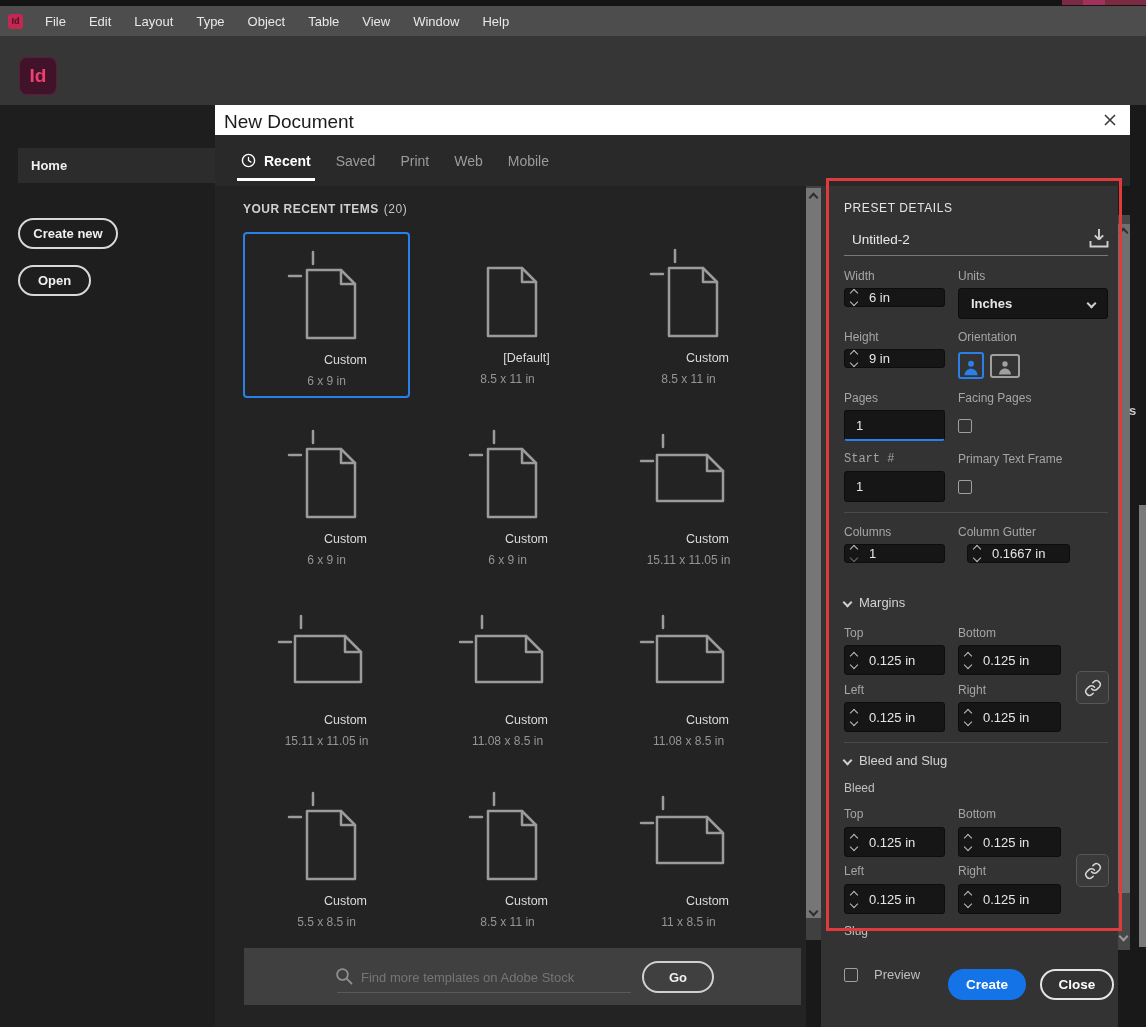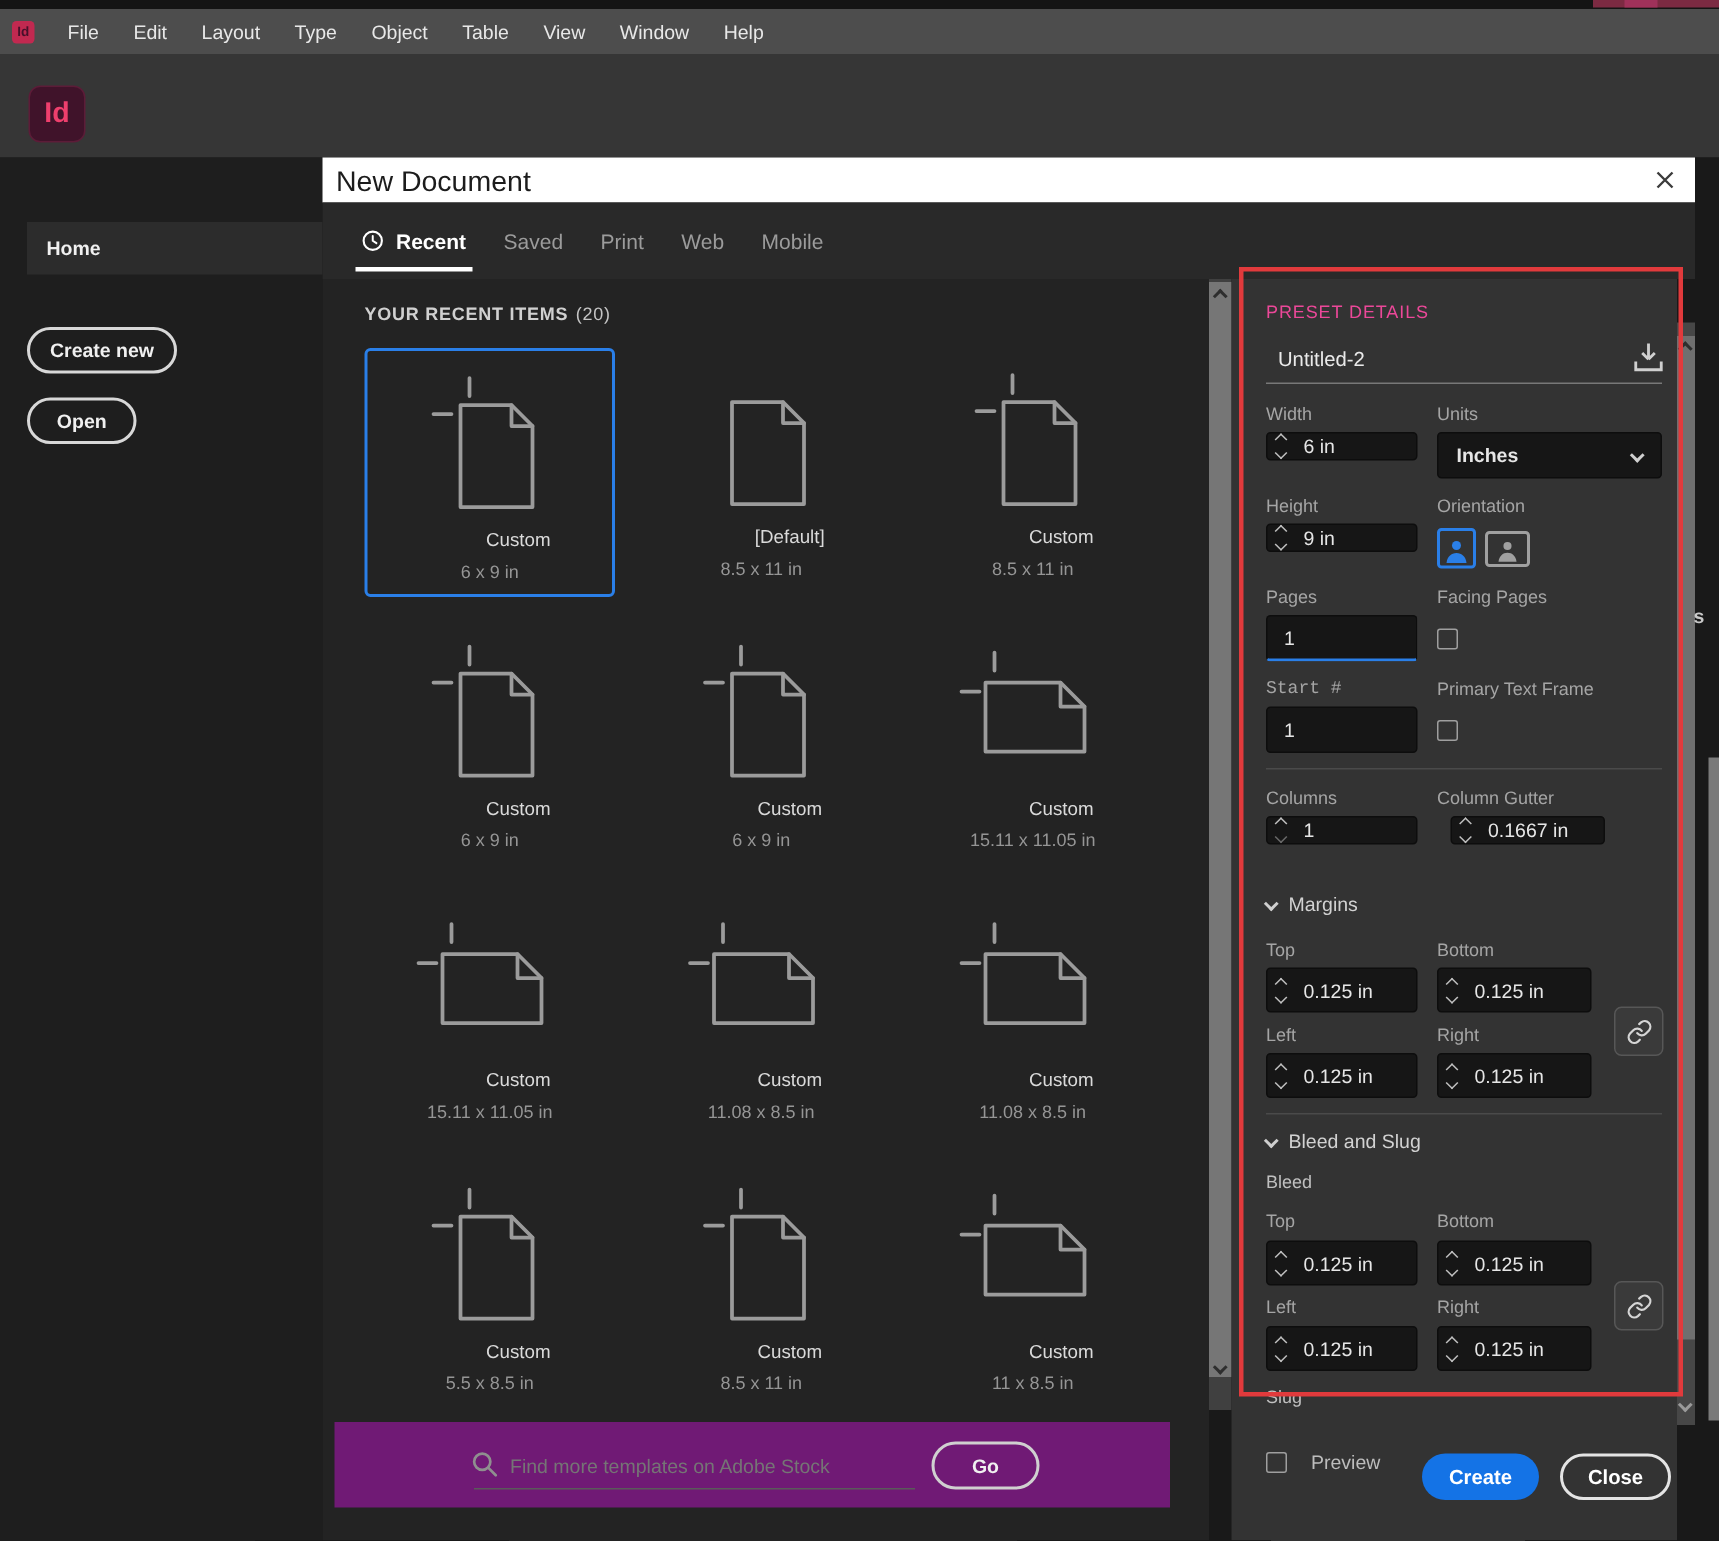--- a/index.html
+++ b/index.html
@@ -50,21 +50,21 @@
   .recent-header .count { font-weight:normal; margin-left:5px; color:#c4c4c4; }
 
   .grid { position:absolute; left:28px; top:46px; display:grid; grid-template-columns:repeat(3,167px); grid-auto-rows:166px; column-gap:14px; row-gap:15px; }
   .cell { position:relative; border-radius:4px; }
   .cell.selected { border:2px solid #2a7fe8; }
   .icon-wrap { height:108px; display:flex; align-items:center; justify-content:center; margin-top:10px; }
   .cell-name { text-align:center; color:#dadada; font-size:12.5px; margin-top:1px;padding-left:38px; }
   .cell-size { text-align:center; color:#959595; font-size:12px; margin-top:7px; }
 
   
-  .stock-bar { position:absolute; left:8px; top:762px; width:557px; height:57px; background:#701a75; }
+  .stock-bar { position:absolute; left:29px; top:762px; width:557px; height:57px; background:#404040; }
   .stock-icon { position:absolute; left:91px; top:19px; }
   .stock-input { position:absolute; left:117px; top:22px; width:230px; background:transparent; border:none; outline:none;
     color:#c9c9c9; font-size:13px; font-family:"Liberation Sans",sans-serif; }
   .stock-input::placeholder { color:#757575; }
   .stock-underline { position:absolute; left:93px; top:44px; width:294px; height:1px; background:#5a5a5a; }
   .btn-go { left:398px; top:13px; width:72px; height:32px; position:absolute; border:2px solid #d0d0d0; border-radius:17px;
     color:#f0f0f0; font-size:13px; font-weight:bold; background:transparent; display:flex; align-items:center; justify-content:center; }
 
   
   .scrollbar-left { position:absolute; left:806px; top:186px; width:15px; height:754px; background:#404040; }
@@ -72,21 +72,21 @@
   .scrollbar-right { position:absolute; left:1118px; top:215px; width:12px; height:735px; background:#474747; }
   .scrollbar-right .thumb { position:absolute; left:0; top:9px; width:12px; height:669px; background:#6f6f6f; }
   .sb-chev { position:absolute; width:7px; height:7px; border-right:2px solid #2e2e2e; border-bottom:2px solid #2e2e2e; }
   .sb-chev.up { transform:rotate(-135deg); }
   .sb-chev.down { transform:rotate(45deg); }
   .sb-chev.light { border-color:#9a9a9a; }
 
   
   .preset-panel { position:absolute; left:821px; top:186px; width:297px; height:841px; background:#333333; }
   .plabel { position:absolute; color:#a5a5a5; font-size:12px; }
-  .pheader { position:absolute; color:#ec4899; font-size:12px; letter-spacing:.6px; }
+  .pheader { position:absolute; color:#e5e5e5; font-size:12px; letter-spacing:.6px; }
   .doc-name { position:absolute; color:#eaeaea; font-size:13.5px; }
   .name-underline { position:absolute; height:1px; background:#787878; }
   .divider { position:absolute; height:1px; background:#4a4a4a; }
 
   .spinfield { position:absolute; height:19px; background:#161616; border:1px solid #0d0d0d; border-radius:3px; display:flex; align-items:center; }
   .spin { width:17px; height:100%; display:flex; flex-direction:column; align-items:center; justify-content:center; gap:3px; }
   .chu,.chd { width:6px; height:6px; display:block; }
   .chu { border-left:1.5px solid #c0c0c0; border-top:1.5px solid #c0c0c0; transform:rotate(45deg); }
   .chd { border-left:1.5px solid #c0c0c0; border-top:1.5px solid #c0c0c0; transform:rotate(225deg); }
   .chd.dim { border-color:#6a6a6a; }

